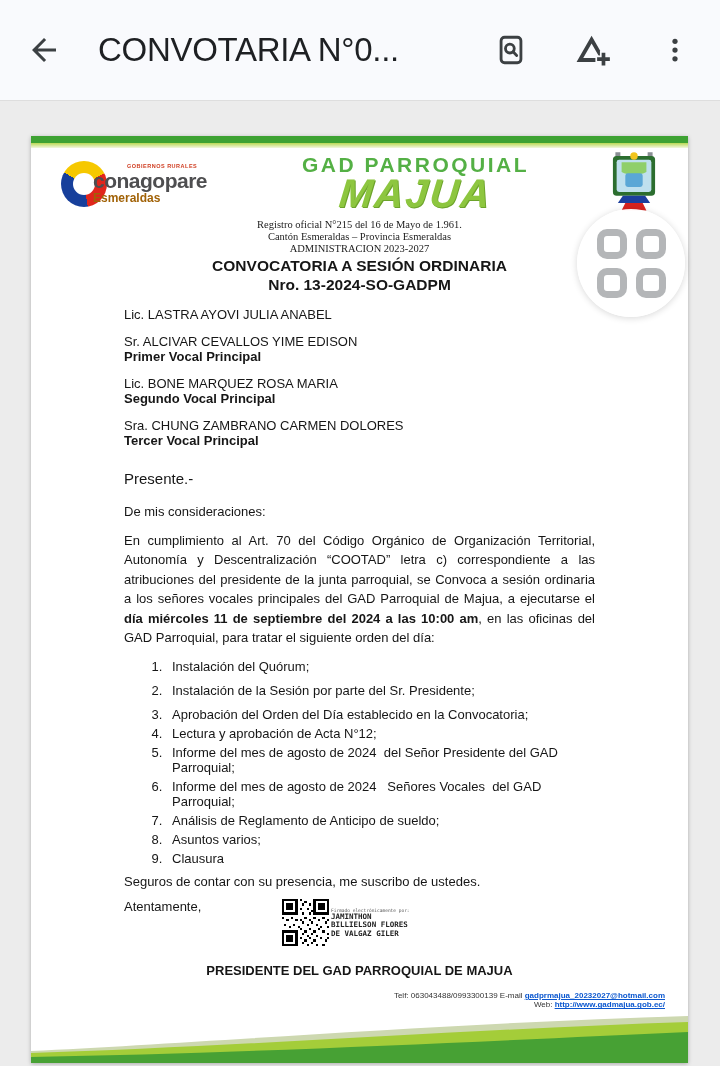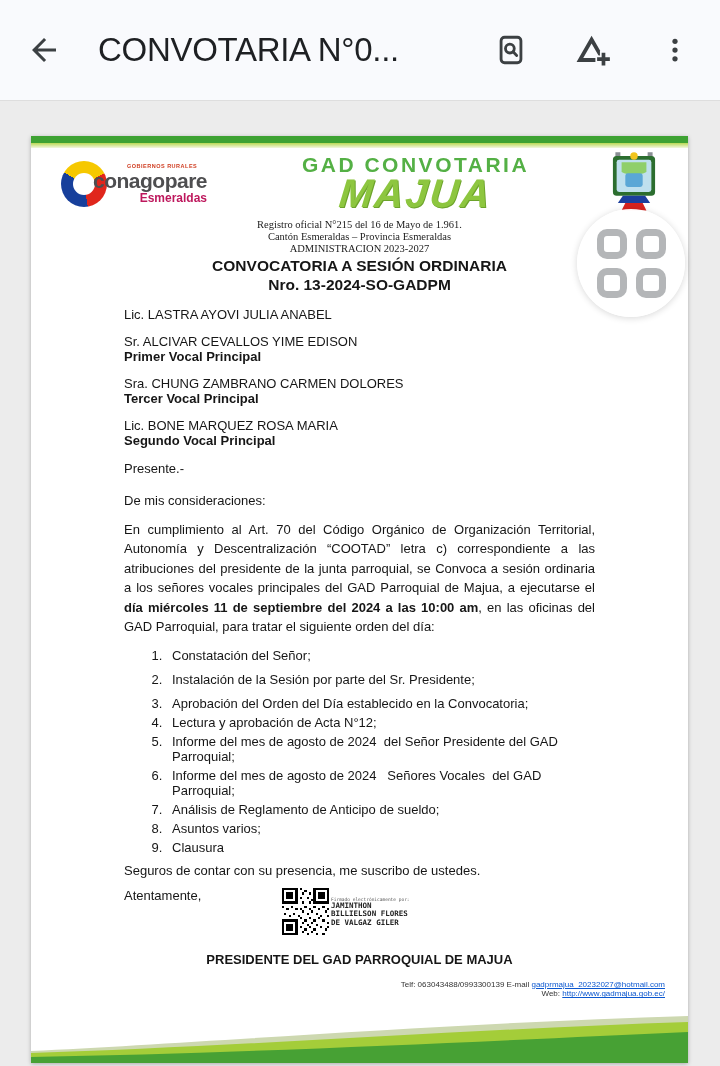--- a/index.html
+++ b/index.html
@@ -26,40 +26,40 @@
   
   .lh-row { display:flex; align-items:center; justify-content:space-between;
             padding:6px 26px 0 30px; height:66px; }
   .cona { display:flex; align-items:center; }
   .cona-ring { width:46px; height:46px; border-radius:50%; position:relative; flex:none;
       background:conic-gradient(from 300deg,#f6c800 0 34%,#e0261c 34% 64%,#173f9b 64% 100%); }
   .cona-ring::after { content:""; position:absolute; inset:12px; background:#fff; border-radius:50%; }
   .cona-txt { margin-left:-14px; line-height:1; position:relative; }
   .cona-top { font-size:5.5px; font-weight:bold; color:#cf3b1f; letter-spacing:.5px; margin-left:34px; }
   .cona-main { font-size:21px; font-weight:bold; color:#4e4e50; letter-spacing:-0.5px; }
-  .cona-sub { font-size:12px; font-weight:bold; color:#be185d; text-align:right; margin-top:1px; }
+  .cona-sub { font-size:12px; font-weight:bold; color:#a16207; text-align:left; margin-top:1px; }
   .gadlogo { text-align:center; margin-left:18px; }
   .gad-line1 { font-size:21px; font-weight:bold; color:#54b045; letter-spacing:2.5px; }
   .gad-line2 { font-size:40px; font-weight:bold; font-style:italic; color:#8dc63f;
                letter-spacing:2px; margin-top:-6px; transform:skewX(-6deg);
                text-shadow:1px 1px 0 #6ca32b; }
 
   
   .letter { padding:0 93px; color:#161616; }
   .registry { margin-top:5px; text-align:center; font-family:"Liberation Serif",serif;
               font-size:10.5px; line-height:11.8px; color:#1c1c1c; }
   .doc-title { text-align:center; font-weight:bold; font-size:15.5px; margin-top:3px; }
   .doc-title2 { text-align:center; font-weight:bold; font-size:15.5px; margin-top:1px; }
   .dateline { text-align:right; font-size:13.5px; margin-top:4px; }
 
   .recips { margin-top:13px; font-size:13px; }
   .recip { margin-bottom:11px; }
   .recip .name { line-height:15.5px; }
   .recip .role { font-weight:bold; line-height:15.5px; }
-  .presente { font-size:13px; margin-top:12px; }
+  .presente { font-size:15px; margin-top:21px; }
   .salut { font-size:13px; margin-top:17px; }
 
   .bodypar { margin-top:12px; font-size:13px; line-height:19.5px; text-align:justify; }
   .bodypar b { font-weight:bold; }
 
   ol.agenda { margin-top:11px; padding-left:42px; font-size:13px; }
   ol.agenda li { line-height:15px; margin-bottom:4px; padding-left:6px; white-space:pre-wrap; }
   ol.agenda li.sp { margin-bottom:9px; }
 
   .closing { font-size:13px; margin-top:8px; }
@@ -69,21 +69,21 @@
   .qr { width:47px; height:47px; flex:none; }
   .qrtext { margin-left:2px; padding-top:9px; }
   .qrcap { font-size:4.5px; color:#555; font-family:"DejaVu Sans Mono",monospace; }
   .qrname { font-size:7.5px; font-weight:bold; font-family:"DejaVu Sans Mono",monospace;
             line-height:8.5px; color:#222; }
   .signer { text-align:center; font-size:13px; margin-top:5px; }
   .signer-title { text-align:center; font-size:13px; font-weight:bold; margin-top:2px; }
 
   .pfooter { margin-top:13px; text-align:right; padding-right:23px; font-size:8px;
              line-height:9.5px; color:#333; position:relative; z-index:2; }
-  .pfooter a { color:#0b57cf; text-decoration:underline; }
+  .pfooter a { color:#0b57cf; text-decoration:underline;font-weight:bold; }
 
   .wave { position:absolute; left:0; bottom:0; width:657px; height:48px; z-index:1; }
 
   
   .float-grid { position:absolute; left:577px; top:108px; width:108px; height:108px;
                 border-radius:50%; background:rgba(255,255,255,.96);
                 box-shadow:0 1px 7px rgba(0,0,0,.16);
                 display:flex; align-items:center; justify-content:center; z-index:5; }
   .gridicon { display:grid; grid-template-columns:30px 30px; grid-template-rows:30px 30px;
               gap:9px; }
@@ -142,21 +142,21 @@
     <div class="lh-row">
       <div class="cona">
         <div class="cona-ring"></div>
         <div class="cona-txt">
           <div class="cona-top">GOBIERNOS RURALES</div>
           <div class="cona-main">conagopare</div>
           <div class="cona-sub">Esmeraldas</div>
         </div>
       </div>
       <div class="gadlogo">
-        <div class="gad-line1">GAD CONVOTARIA</div>
+        <div class="gad-line1">GAD PARROQUIAL</div>
         <div class="gad-line2">MAJUA</div>
       </div>
       <span>
         <svg width="56" height="62" viewBox="0 0 44 50">
           <rect x="7" y="1" width="4" height="8" fill="#8a8f94"></rect>
           <rect x="33" y="1" width="4" height="8" fill="#8a8f94"></rect>
           <rect x="5" y="4" width="34" height="32" rx="3" fill="#2c6e2f"></rect>
           <rect x="8" y="7" width="28" height="26" rx="2" fill="#bfe0ee"></rect>
           <path d="M12 9 h20 v8 c-5 3 -15 3 -20 0 z" fill="#8fcf6a"></path>
           <rect x="15" y="18" width="14" height="11" rx="2" fill="#5aa7d6"></rect>
@@ -179,36 +179,36 @@
 
       <div class="recips">
         <div class="recip">
           <div class="name">Lic. LASTRA AYOVI JULIA ANABEL</div>
         </div>
         <div class="recip">
           <div class="name">Sr. ALCIVAR CEVALLOS YIME EDISON</div>
           <div class="role">Primer Vocal Principal</div>
         </div>
         <div class="recip">
+          <div class="name">Lic. BONE MARQUEZ ROSA MARIA</div>
+          <div class="role">Segundo Vocal Principal</div>
+        </div>
+        <div class="recip">
           <div class="name">Sra. CHUNG ZAMBRANO CARMEN DOLORES</div>
           <div class="role">Tercer Vocal Principal</div>
         </div>
-        <div class="recip">
-          <div class="name">Lic. BONE MARQUEZ ROSA MARIA</div>
-          <div class="role">Segundo Vocal Principal</div>
-        </div>
       </div>
 
       <div class="presente">Presente.-</div>
       <div class="salut">De mis consideraciones:</div>
 
       <p class="bodypar"><span>En cumplimiento al Art. 70 del Código Orgánico de Organización Territorial, Autonomía y Descentralización “COOTAD” letra c) correspondiente a las atribuciones del presidente de la junta parroquial, se Convoca a sesión ordinaria a los señores vocales principales del GAD Parroquial de Majua, a ejecutarse el </span><b>día miércoles 11 de septiembre del 2024 a las 10:00 am</b><span>, en las oficinas del GAD Parroquial, para tratar el siguiente orden del día:</span></p>
 
       <ol class="agenda">
-        <li class="sp">Constatación del Señor;</li>
+        <li class="sp">Instalación del Quórum;</li>
         <li class="sp">Instalación de la Sesión por parte del Sr. Presidente;</li>
         <li>Aprobación del Orden del Día establecido en la Convocatoria;</li>
         <li>Lectura y aprobación de Acta N°12;</li>
         <li>Informe del mes de agosto de 2024  del Señor Presidente del GAD Parroquial;</li>
         <li>Informe del mes de agosto de 2024   Señores Vocales  del GAD Parroquial;</li>
         <li>Análisis de Reglamento de Anticipo de sueldo;</li>
         <li>Asuntos varios;</li>
         <li>Clausura</li>
       </ol>
 

